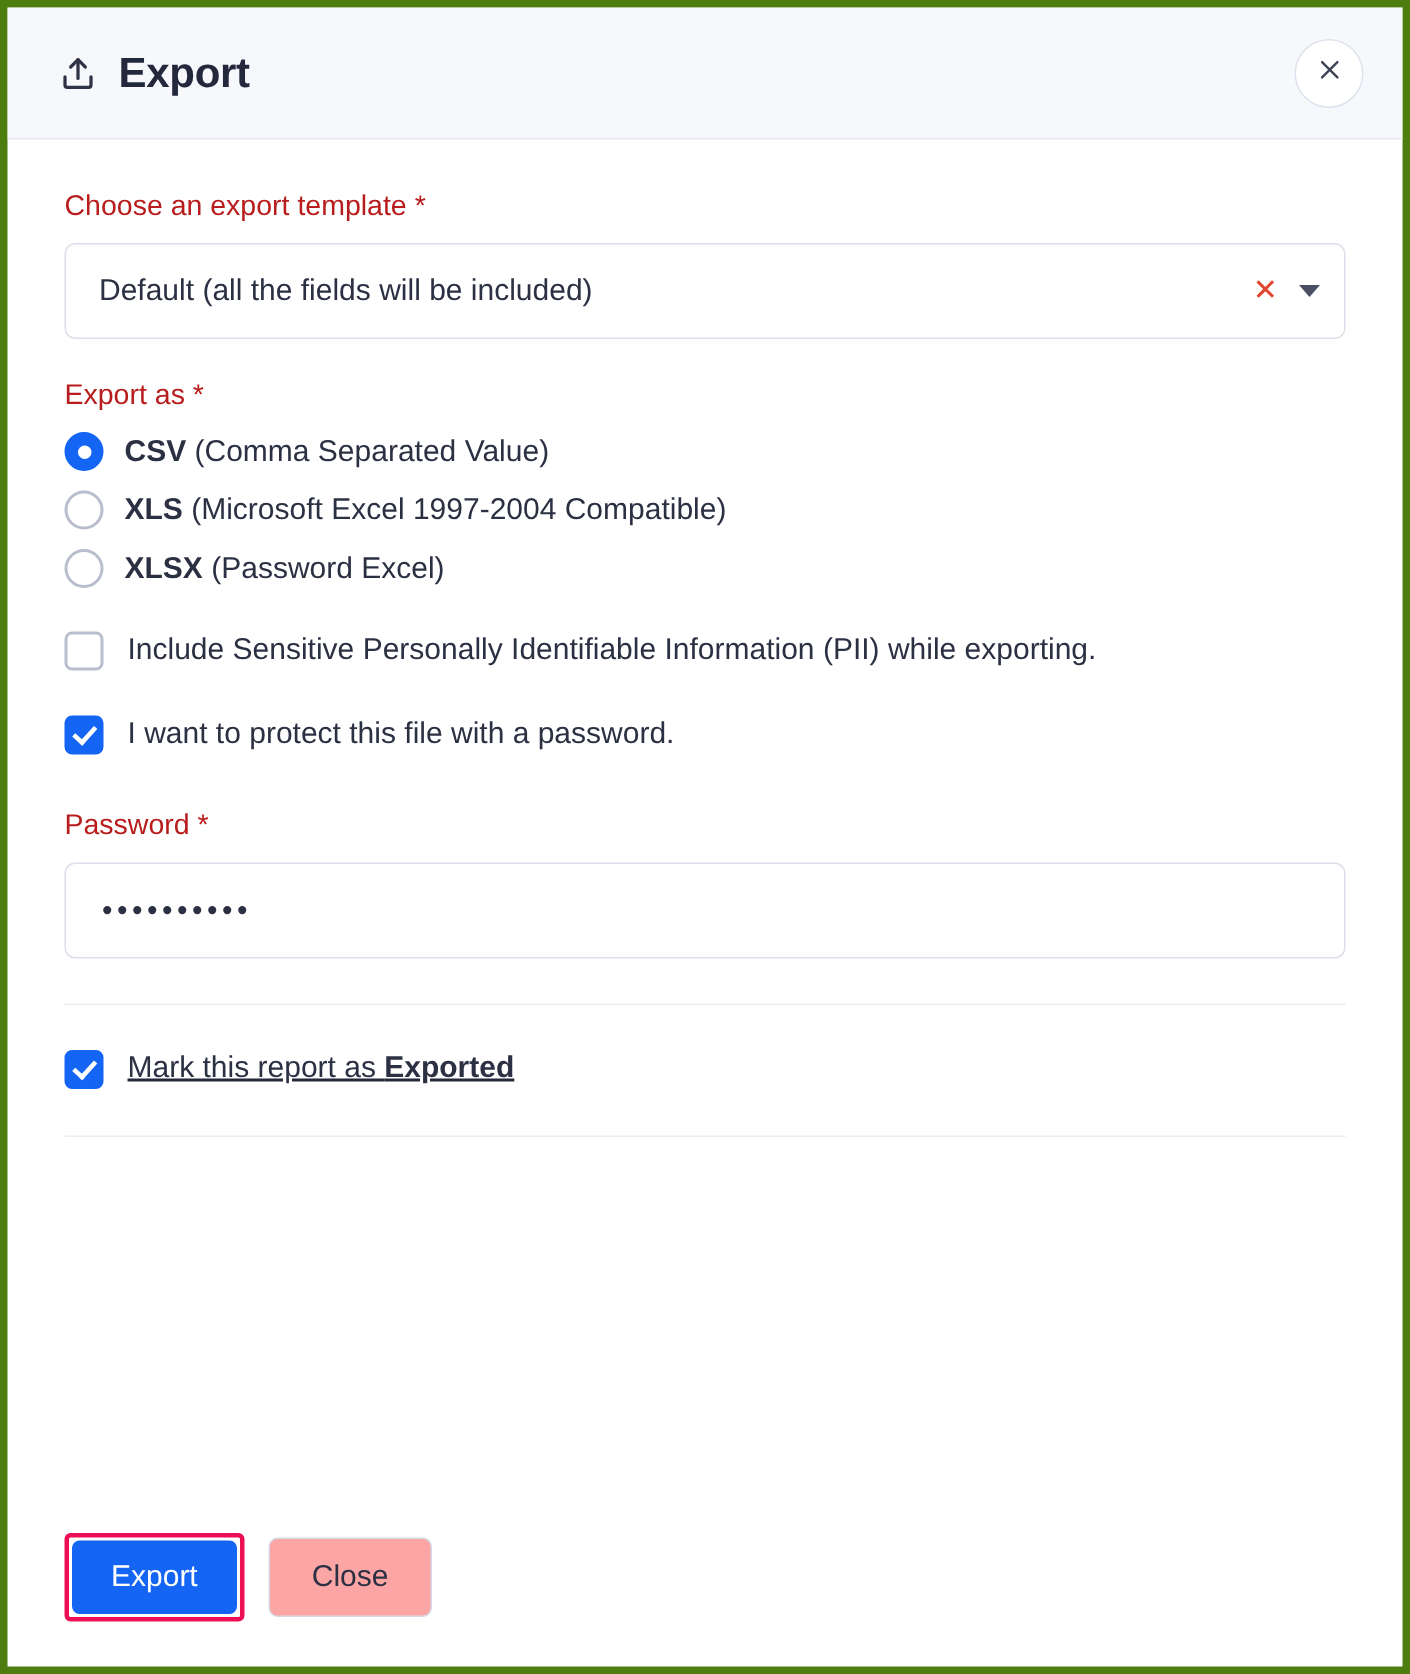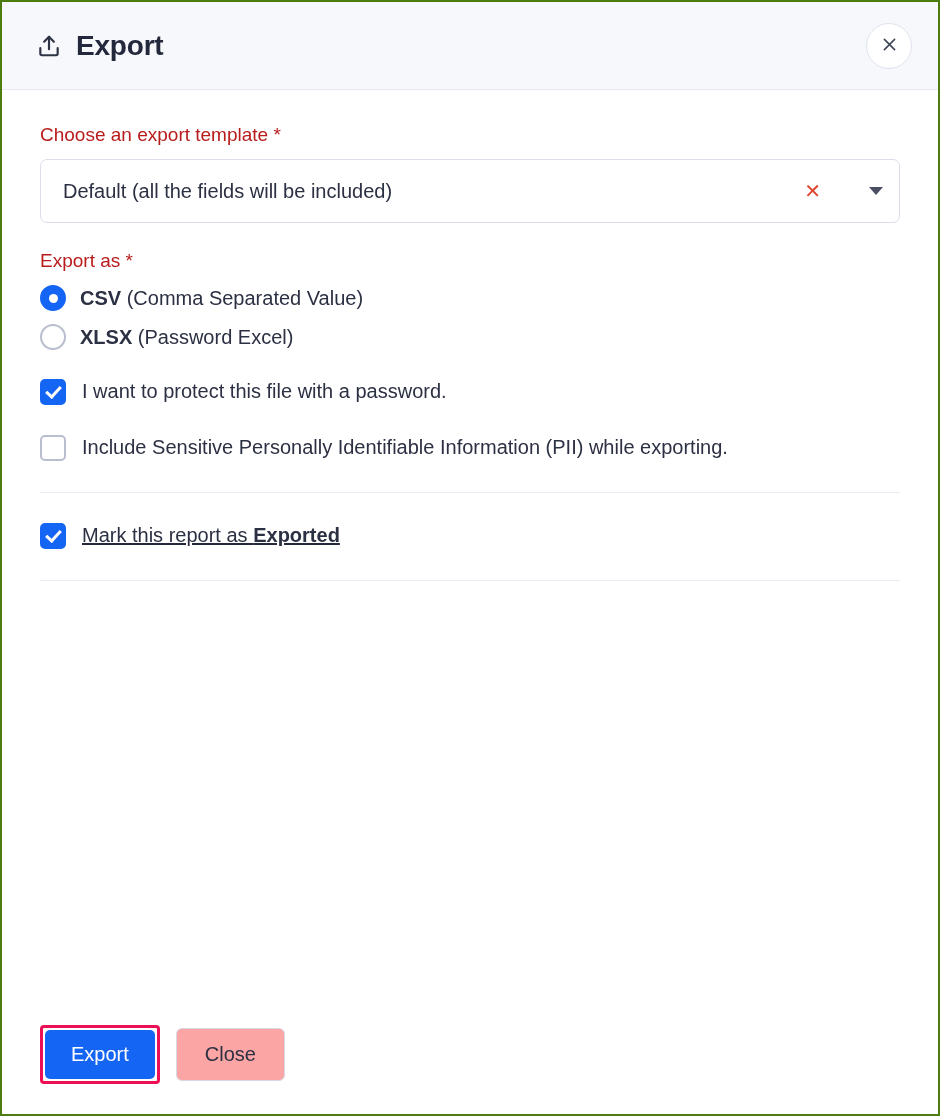--- a/index.html
+++ b/index.html
@@ -12,21 +12,21 @@
     background: #ffffff;
     font-family: "Liberation Sans", sans-serif;
     color: #25293c;
     -webkit-font-smoothing: antialiased;
   }
 
   .dialog {
     width: 940px;
     height: 1116px;
     background: #ffffff;
-    border: 2px solid #4d7c0f;
+    border: 5px solid #4d7c0f;
     box-sizing: border-box;
     display: flex;
     flex-direction: column;
     overflow: hidden;
   }
 
   
   .dialog-header {
     height: 88px;
     min-height: 88px;
@@ -88,21 +88,20 @@
   .select-box {
     height: 64px;
     border: 1px solid #dcdfe9;
     border-radius: 7px;
     background: #ffffff;
     display: flex;
     align-items: center;
     padding: 0 16px 0 22px;
     box-sizing: border-box;
     cursor: pointer;
-    gap: 34px;
   }
   .select-value {
     flex: 1;
     font-size: 20px;
     color: #2c3043;
   }
   .select-clear {
     color: #e0452e;
     font-size: 20px;
     margin-right: 14px;
@@ -307,43 +306,55 @@
     <div class="section">
       <div class="field-label">Export as *</div>
 
       <div class="radio-row">
         <span class="radio checked"></span>
         <span class="radio-label">
           <b>CSV</b><span> (Comma Separated Value)</span>
         </span>
       </div>
 
+      <div class="radio-row">
+        <span class="radio"></span>
+        <span class="radio-label">
+          <b>XLS</b><span> (Microsoft Excel 1997-2004 Compatible)</span>
+        </span>
+      </div>
 
       <div class="radio-row">
         <span class="radio"></span>
         <span class="radio-label">
           <b>XLSX</b><span> (Password Excel)</span>
         </span>
       </div>
     </div>
 
     <div class="section">
       <div class="check-row">
+        <span class="checkbox"></span>
+        <span class="check-label">Include Sensitive Personally Identifiable Information (PII) while exporting.</span>
+      </div>
+    </div>
+
+    <div class="section">
+      <div class="check-row">
         <span class="checkbox checked"></span>
         <span class="check-label">I want to protect this file with a password.</span>
       </div>
     </div>
 
-    <div class="section">
-      <div class="check-row">
-        <span class="checkbox"></span>
-        <span class="check-label">Include Sensitive Personally Identifiable Information (PII) while exporting.</span>
-      </div>
-    </div>
-
+    <div class="pw-section">
+      <div class="field-label">Password *</div>
+      <div class="input-box">
+        <input type="text" value="••••••••••" style="">
+      </div>
+    </div>
 
     <div class="divider"></div>
 
     <div class="mark-row">
       <div class="check-row">
         <span class="checkbox checked"></span>
         <span class="check-label">
           <span>Mark this report as </span><b>Exported</b>
         </span>
       </div>

